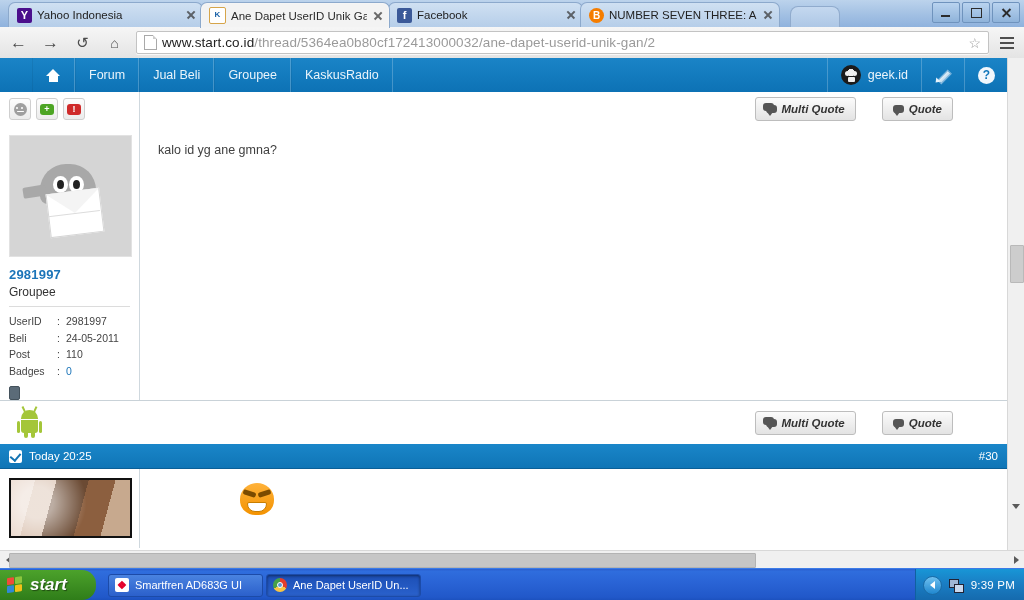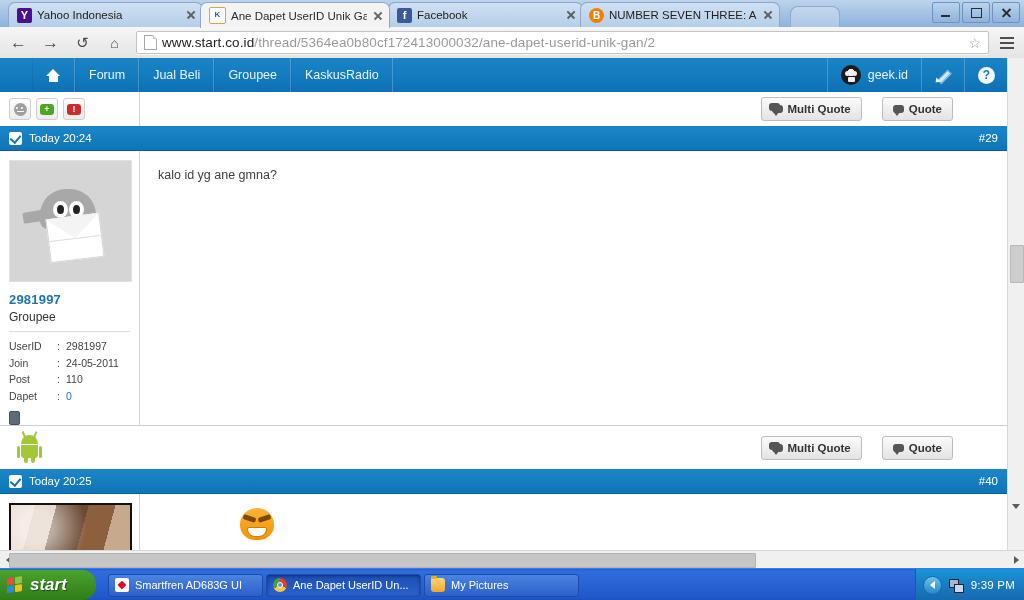--- a/index.html
+++ b/index.html
@@ -211,21 +211,21 @@
   }
   .bubble:after{
     content:"";position:absolute;left:3px;bottom:-3px;
     border-left:3px solid transparent;border-right:3px solid transparent;border-top:4px solid inherit;
   }
   .bubble.green{background:#4da524;}
   .bubble.green:after{border-top-color:#4da524;}
   .bubble.red{background:#cf2a2a;}
   .bubble.red:after{border-top-color:#cf2a2a;}
 
-  .qbtns{margin-left:auto;display:flex;gap:20px;padding-right:55px;}
+  .qbtns{margin-left:auto;display:flex;gap:26px;padding-right:55px;font-style:italic;}
   .qbtn{
     height:24px;border:1px solid #bdbdbd;border-radius:3px;
     background:linear-gradient(#fbfbfb,#e3e3e3);
     display:flex;align-items:center;gap:5px;
     padding:0 10px;font-size:11.5px;font-weight:bold;color:#333;
     box-sizing:border-box;
   }
   .qicon{
     width:11px;height:8px;background:#555;border-radius:3px;position:relative;flex:0 0 11px;
   }
@@ -574,56 +574,51 @@
             <span class="qicon multi"></span>
             <span>Multi Quote</span>
           </div>
           <div class="qbtn">
             <span class="qicon"></span>
             <span>Quote</span>
           </div>
         </div>
       </div>
 
-      <div class="posthead">
-        <span class="check-icon"></span>
-        <span>Today 20:24</span>
-        <span class="num">#29</span>
-      </div>
 
       <div class="postbody">
         <div class="usercol">
           <div class="userpic">
             <div class="ghost">
               <span class="eye l"></span>
               <span class="eye r"></span>
             </div>
             <div class="envelope"></div>
           </div>
           <div class="uname">2981997</div>
           <div class="utitle">Groupee</div>
           <div class="urule"></div>
           <div class="ustats">
             <div class="row">
               <span class="k">UserID</span>
               <span class="c">:</span>
               <span class="v">2981997</span>
             </div>
             <div class="row">
-              <span class="k">Join</span>
+              <span class="k">Beli</span>
               <span class="c">:</span>
               <span class="v">24-05-2011</span>
             </div>
             <div class="row">
               <span class="k">Post</span>
               <span class="c">:</span>
               <span class="v">110</span>
             </div>
             <div class="row">
-              <span class="k">Dapet</span>
+              <span class="k">Badges</span>
               <span class="c">:</span>
               <span class="v link">0</span>
             </div>
           </div>
           <div class="devicechip"></div>
         </div>
 
         <div class="content">
           <div class="posttext">kalo id yg ane gmna?</div>
         </div>
@@ -646,21 +641,21 @@
           <div class="qbtn">
             <span class="qicon"></span>
             <span>Quote</span>
           </div>
         </div>
       </div>
 
       <div class="posthead">
         <span class="check-icon"></span>
         <span>Today 20:25</span>
-        <span class="num">#40</span>
+        <span class="num">#30</span>
       </div>
 
       <div class="postbody second">
         <div class="usercol" style="padding-bottom:10px;">
           <div class="userpic photo"></div>
         </div>
         <div class="content" style="padding-top:8px;padding-left:100px;">
           <div class="emoticon">
             <span class="brow l"></span>
               <span class="brow r"></span>
@@ -701,24 +696,20 @@
     </div>
 
     <div class="tasks">
       <div class="taskitem">
         <span class="ticon smartfren">❖</span>
         <span class="tlabel">Smartfren AD683G UI</span>
       </div>
       <div class="taskitem active">
         <span class="ticon chrome"></span>
         <span class="tlabel">Ane Dapet UserID Un...</span>
-      </div>
-      <div class="taskitem">
-        <span class="ticon folder"></span>
-        <span class="tlabel">My Pictures</span>
       </div>
     </div>
 
     <div class="tray">
       <span class="tray-chev">
           <span class="tri left"></span>
         </span>
       <span class="tray-net">
           <i class="n1"></i>
           <i class="n2"></i>

